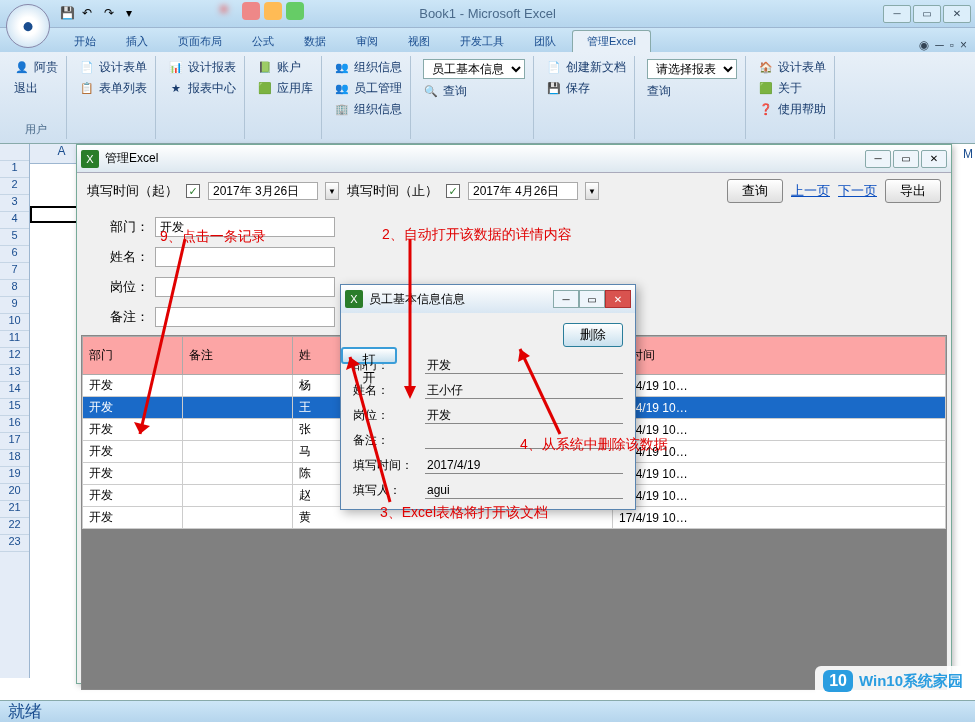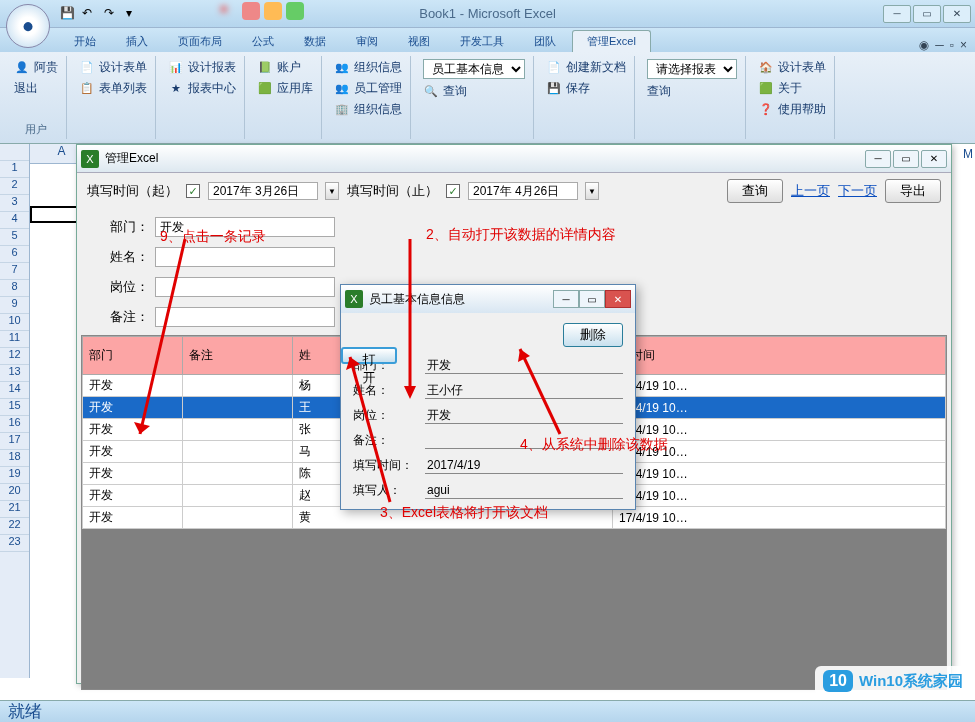--- a/index.html
+++ b/index.html
@@ -427,21 +427,21 @@
               <input value="" style="">
             <label>填写时间：</label>
               <input value="2017/4/19" style="">
             <label>填写人：</label>
               <input value="agui" style="">
           </div>
         </div>
       </div>
 
       <div class="anno" style="top:84px; left:130px;">9、点击一条记录</div>
-      <div class="anno" style="top:82px; left:352px;margin-left:44px;">2、自动打开该数据的详情内容</div>
+      <div class="anno" style="top:82px; left:352px;">2、自动打开该数据的详情内容</div>
       <div class="anno" style="top:360px; left:350px;">3、Excel表格将打开该文档</div>
       <div class="anno" style="top:292px; left:490px;">4、从系统中删除该数据</div>
       <svg class="arrow" style="top:90px;left:100px;" width="60" height="210">
           <line x1="55" y1="5" x2="10" y2="200" stroke="#e00000" stroke-width="3"></line>
           <polygon points="10,200 4,188 20,192" fill="#e00000"></polygon>
         </svg>
       <svg class="arrow" style="top:90px;left:370px;" width="20" height="170">
           <line x1="10" y1="5" x2="10" y2="160" stroke="#e00000" stroke-width="3"></line>
           <polygon points="10,165 4,152 16,152" fill="#e00000"></polygon>
         </svg>

